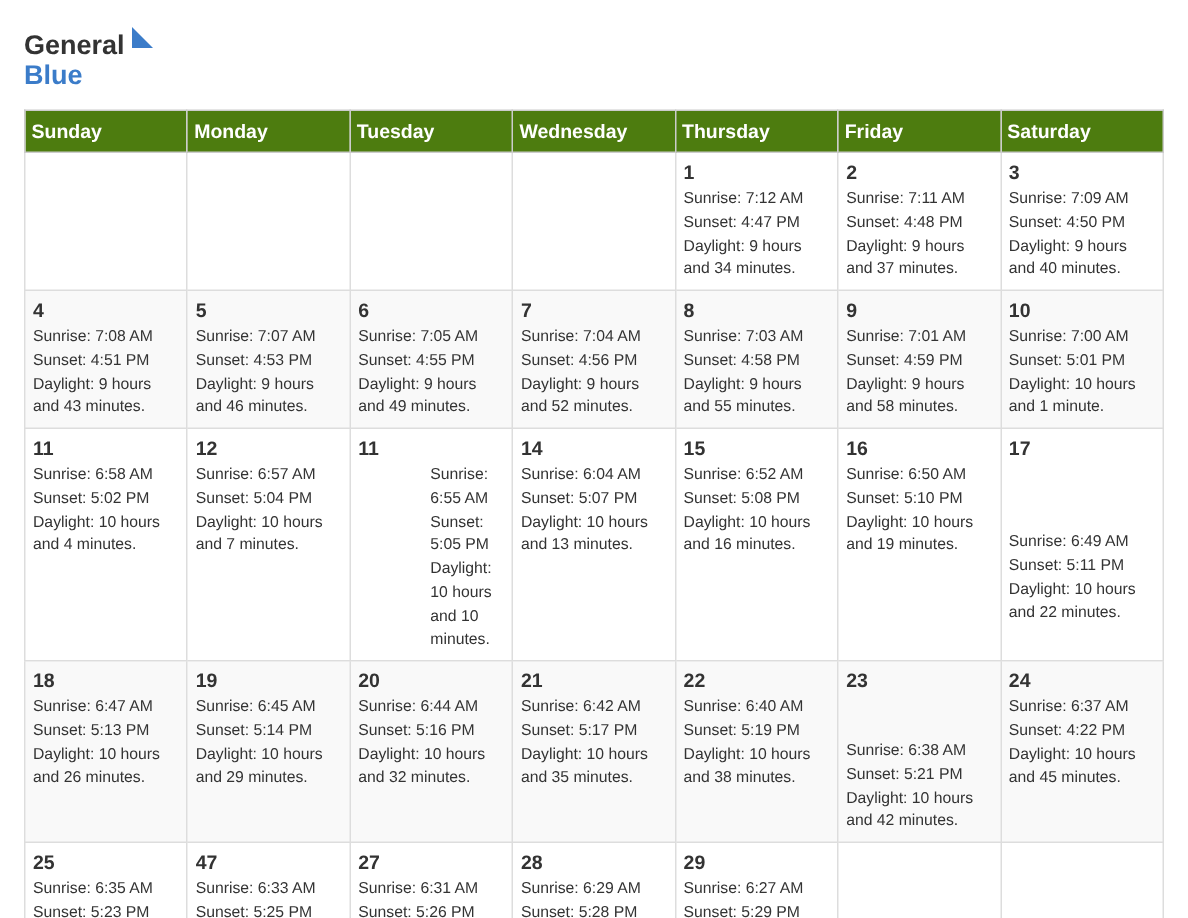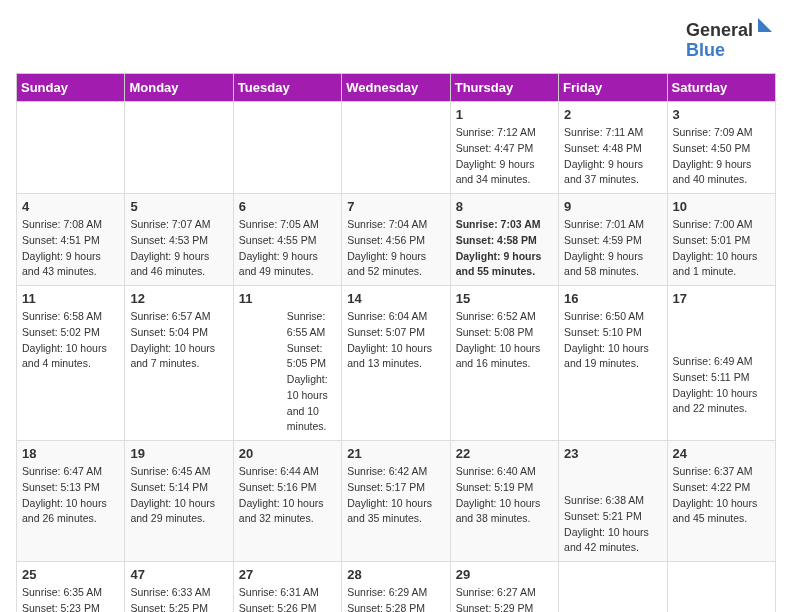--- a/index.html
+++ b/index.html
@@ -5,21 +5,21 @@
     * { box-sizing: border-box; margin: 0; padding: 0; }
     body {
       font-family: Arial, sans-serif;
       background: #fff;
       width: 792px;
       min-height: 612px;
       padding: 16px;
     }
     .header-area {
       display: flex;
-      justify-content: flex-end;
+      justify-content: flex-start;
       align-items: flex-start;
       margin-bottom: 12px;
     }
     .logo {
       display: flex;
       align-items: center;
       gap: 4px;
     }
     .title-area {
       text-align: right;
@@ -32,21 +32,21 @@
     .subtitle {
       font-size: 16px;
       color: #333;
     }
     table {
       width: 100%;
       border-collapse: collapse;
       table-layout: fixed;
     }
     thead tr {
-      background-color: #a21caf;
+      background-color: #4d7c0f;
     }
     thead th {
       color: #fff;
       font-size: 13px;
       font-weight: bold;
       padding: 6px 4px;
       text-align: left;
       border: 1px solid #ccc;
     }
     tbody tr {
@@ -155,21 +155,21 @@
         </td>
         <td>
           <div class="day-num">7</div>
           <div class="day-info" style="white-space: pre-line;">Sunrise: 7:04 AM
 Sunset: 4:56 PM
 Daylight: 9 hours
 and 52 minutes.</div>
         </td>
         <td>
           <div class="day-num">8</div>
-          <div class="day-info" style="white-space: pre-line; font-weight: bold;">Sunrise: 7:03 AM
+          <div class="day-info" style="white-space: pre-line;">Sunrise: 7:03 AM
 Sunset: 4:58 PM
 Daylight: 9 hours
 and 55 minutes.</div>
         </td>
         <td>
           <div class="day-num">9</div>
           <div class="day-info" style="white-space: pre-line;">Sunrise: 7:01 AM
 Sunset: 4:59 PM
 Daylight: 9 hours
 and 58 minutes.</div>

